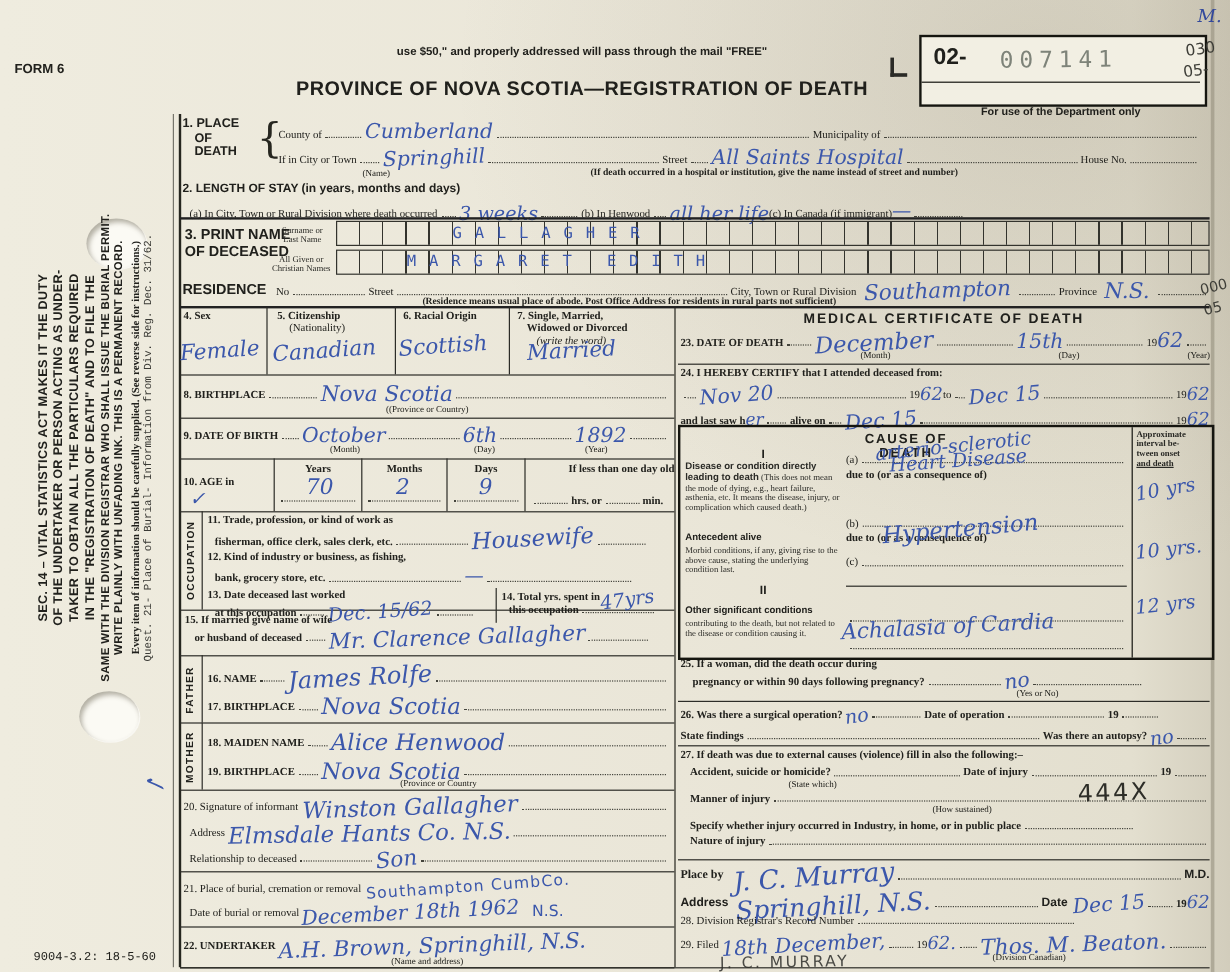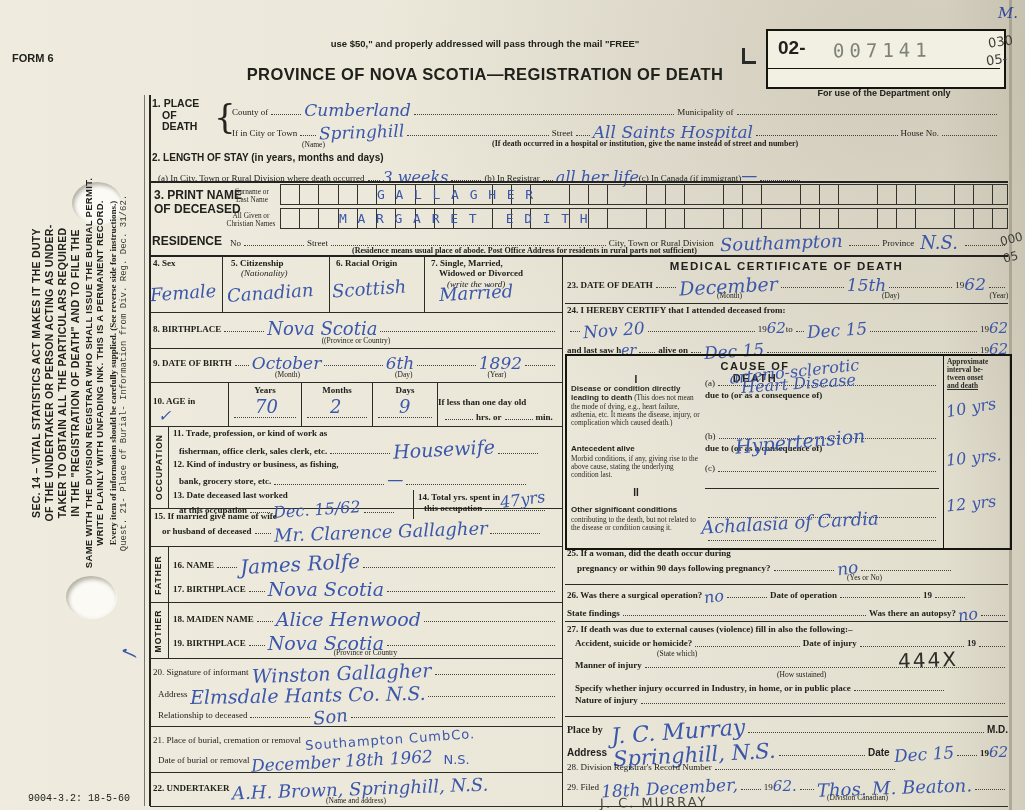--- a/index.html
+++ b/index.html
@@ -119,21 +119,21 @@
 
   <div class="a" style="left:152px;top:152px;width:925px;height:30px">
     <div class="a sans b" style="left:0;top:0;font-size:10px">
       <span>2. LENGTH OF STAY (in years, months and days)</span>
     </div>
     <div class="a r" style="left:6px;top:14px;width:850px">
       <span class="lbl">(a) In City, Town or Rural Division where death occurred</span>
       <span class="dots" style="max-width:12px"></span>
       <span class="hw" style="font-size:16px;margin-bottom:-4px">3 weeks</span>
       <span class="dots" style="max-width:30px"></span>
-      <span class="lbl">(b) In Registrar</span>
+      <span class="lbl">(b) In Henwood</span>
       <span class="dots" style="max-width:10px"></span>
       <span class="hw" style="font-size:16px;margin-bottom:-4px">all her life</span>
       <span class="lbl">(c) In Canada (if immigrant)</span>
       <span class="hw" style="font-size:16px;margin-bottom:-2px">—</span>
       <span class="dots" style="max-width:40px"></span>
     </div>
   </div>
 
   <div class="a hline2" style="left:150px;top:181px;width:858px"></div>
   <div class="a" style="left:152px;top:182px;width:856px;height:48px">
@@ -178,21 +178,21 @@
   <div class="a" style="left:562px;top:256px;width:1px;height:550px;background:#26261f"></div>
   <div class="a hline2" style="left:150px;top:255px;width:858px"></div>
 
   <div class="a" style="left:150px;top:256px;width:412px;height:56px;border-bottom:1px solid #2c2c27;display:flex">
     <div class="cellbrd" style="width:72px;position:relative">
       <div class="lbl b" style="padding:2px 0 0 3px">4. Sex</div>
       <div class="hw a" style="left:0px;top:26px;font-size:18px;transform:rotate(-4deg)">Female</div>
     </div>
     <div class="cellbrd" style="width:106px;position:relative">
       <div class="lbl b" style="padding:2px 0 0 8px">5. Citizenship</div>
-      <div class="lbl" style="padding-left:18px;font-style:italic">(Nationality)</div>
+      <div class="lbl" style="padding-left:18px;">(Nationality)</div>
       <div class="hw a" style="left:4px;top:26px;font-size:18px;transform:rotate(-4deg)">Canadian</div>
     </div>
     <div class="cellbrd" style="width:94px;position:relative">
       <div class="lbl b" style="padding:2px 0 0 6px">6. Racial Origin</div>
       <div class="hw a" style="left:2px;top:22px;font-size:18px;transform:rotate(-4deg)">Scottish</div>
     </div>
     <div style="flex:1;position:relative">
       <div class="lbl b" style="padding:2px 0 0 6px">7. Single, Married,</div>
       <div class="lbl b" style="padding-left:14px">Widowed or Divorced</div>
       <div class="lbl" style="padding-left:22px;font-style:italic">(write the word)</div>
@@ -242,21 +242,21 @@
       <div class="lbl b" style="text-align:center;padding-top:3px">Months</div>
       <div class="hw a" style="left:28px;top:14px;font-size:18px">2</div>
       <div class="a dotsf" style="left:2px;right:2px;bottom:6px"></div>
     </div>
     <div class="cellbrd" style="width:64px;position:relative">
       <div class="lbl b" style="text-align:center;padding-top:3px">Days</div>
       <div class="hw a" style="left:26px;top:14px;font-size:18px">9</div>
       <div class="a dotsf" style="left:2px;right:2px;bottom:6px"></div>
     </div>
     <div style="flex:1;position:relative">
-      <div class="lbl b" style="text-align:left;padding-top:15px">If less than one day old</div>
+      <div class="lbl b" style="text-align:right;padding-top:3px">If less than one day old</div>
       <div class="r" style="position:absolute;left:4px;right:4px;bottom:4px">
         <span class="dots" style="max-width:28px"></span>
         <span class="lbl b">hrs. or</span>
         <span class="dots" style="max-width:28px"></span>
         <span class="lbl b">min.</span>
       </div>
     </div>
   </div>
 
   <div class="a" style="left:150px;top:426px;width:412px;height:82px;border-bottom:1px solid #2c2c27;display:flex">

